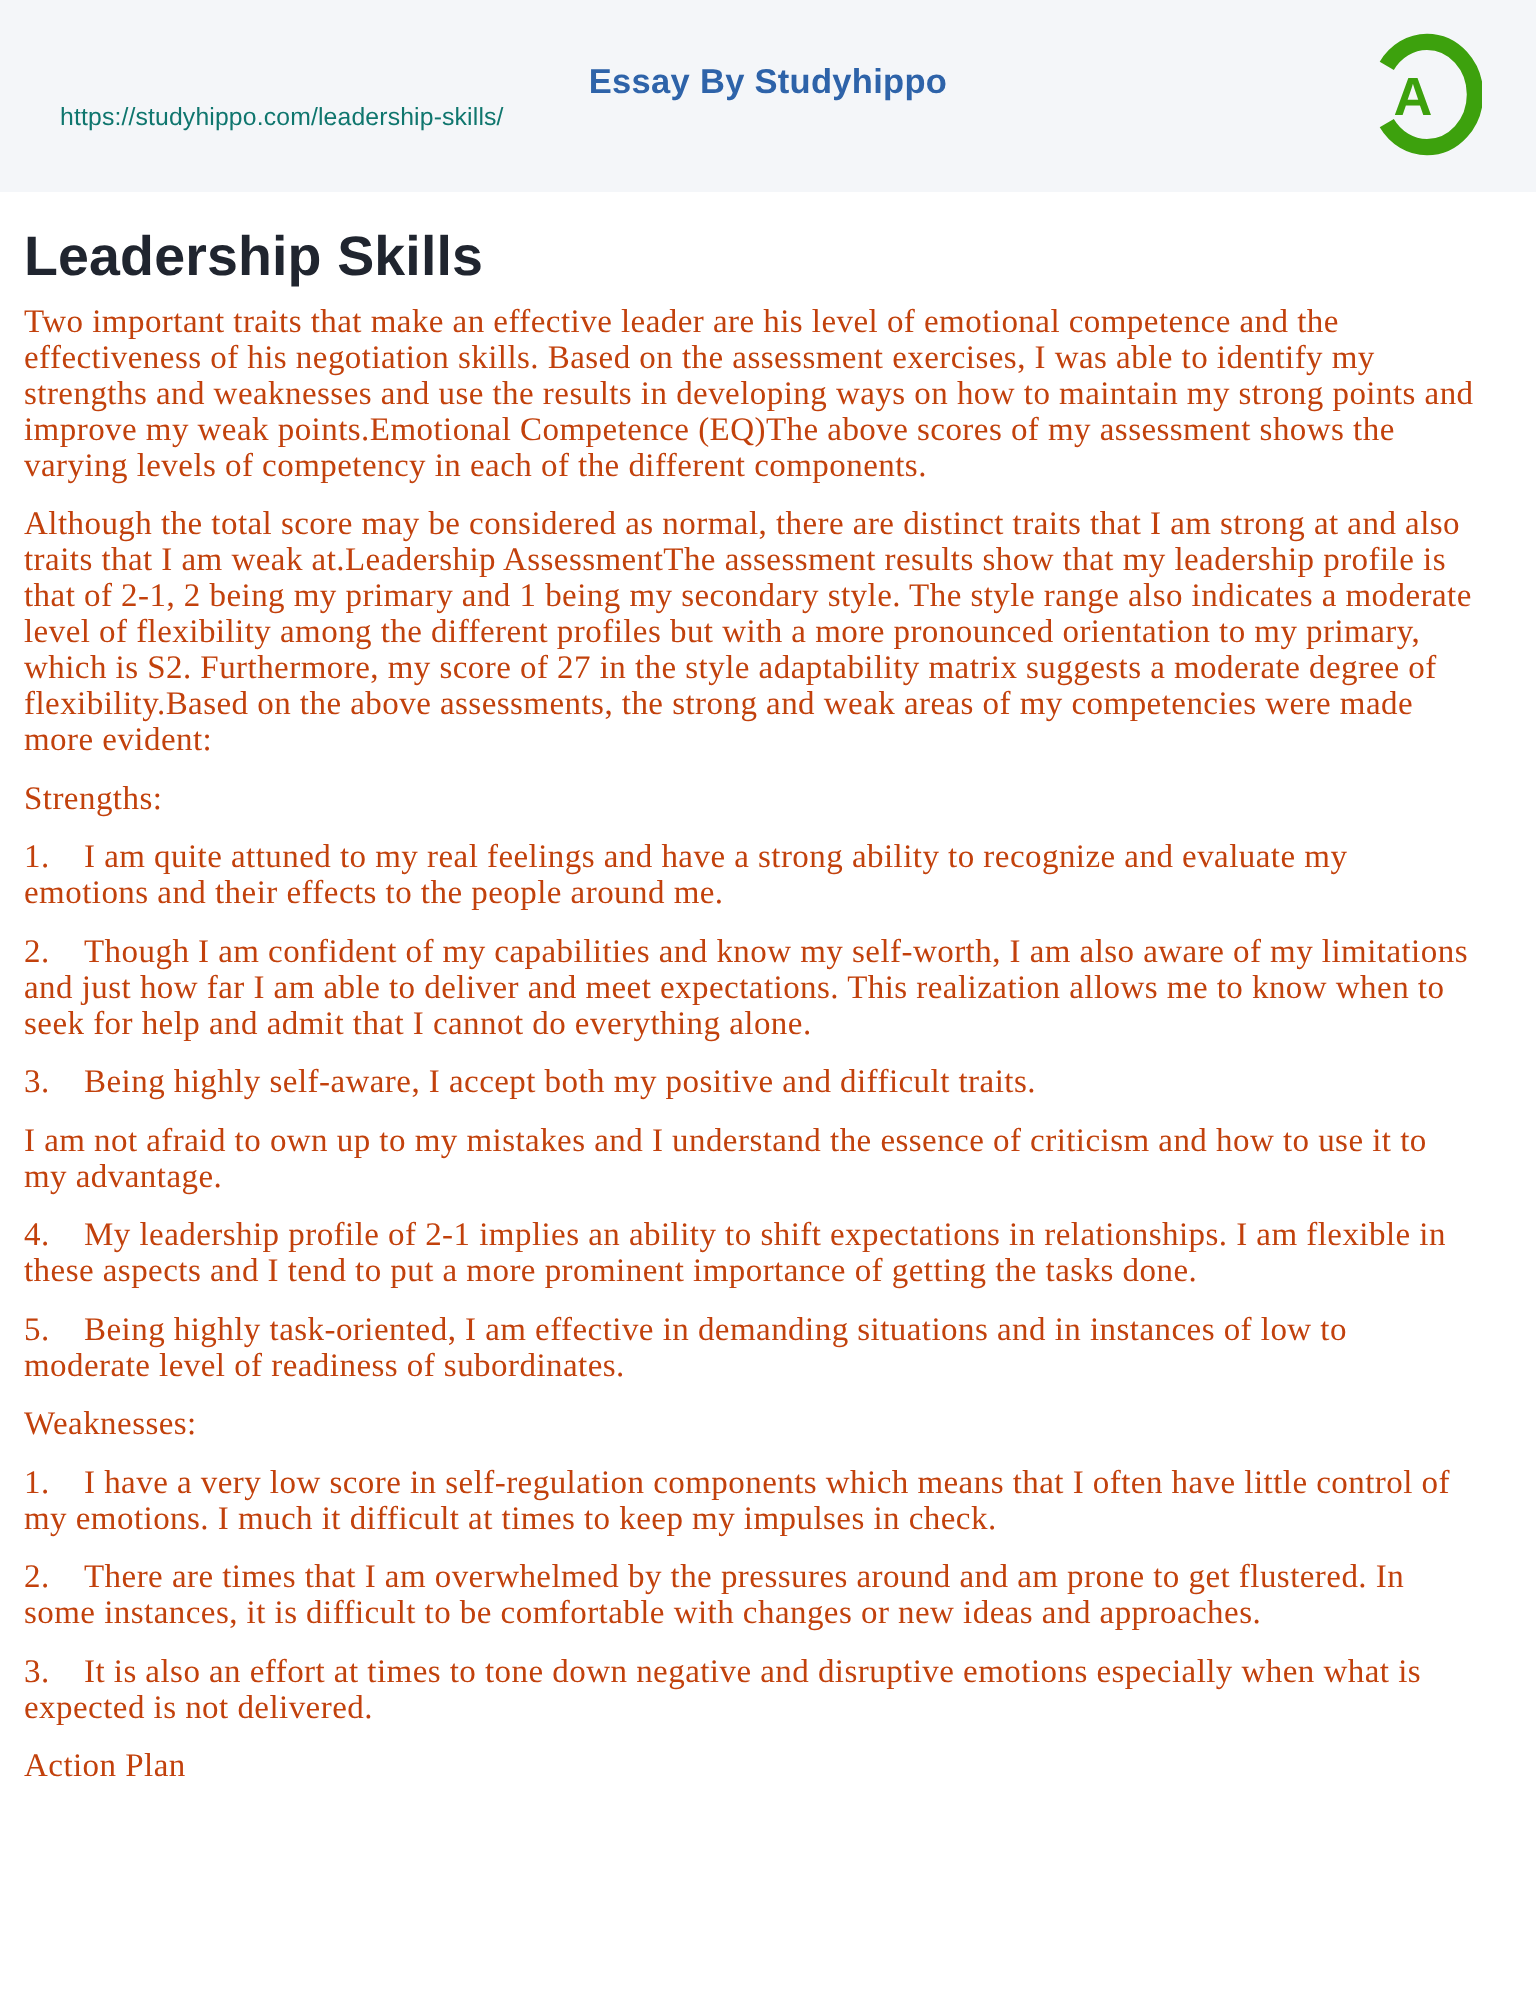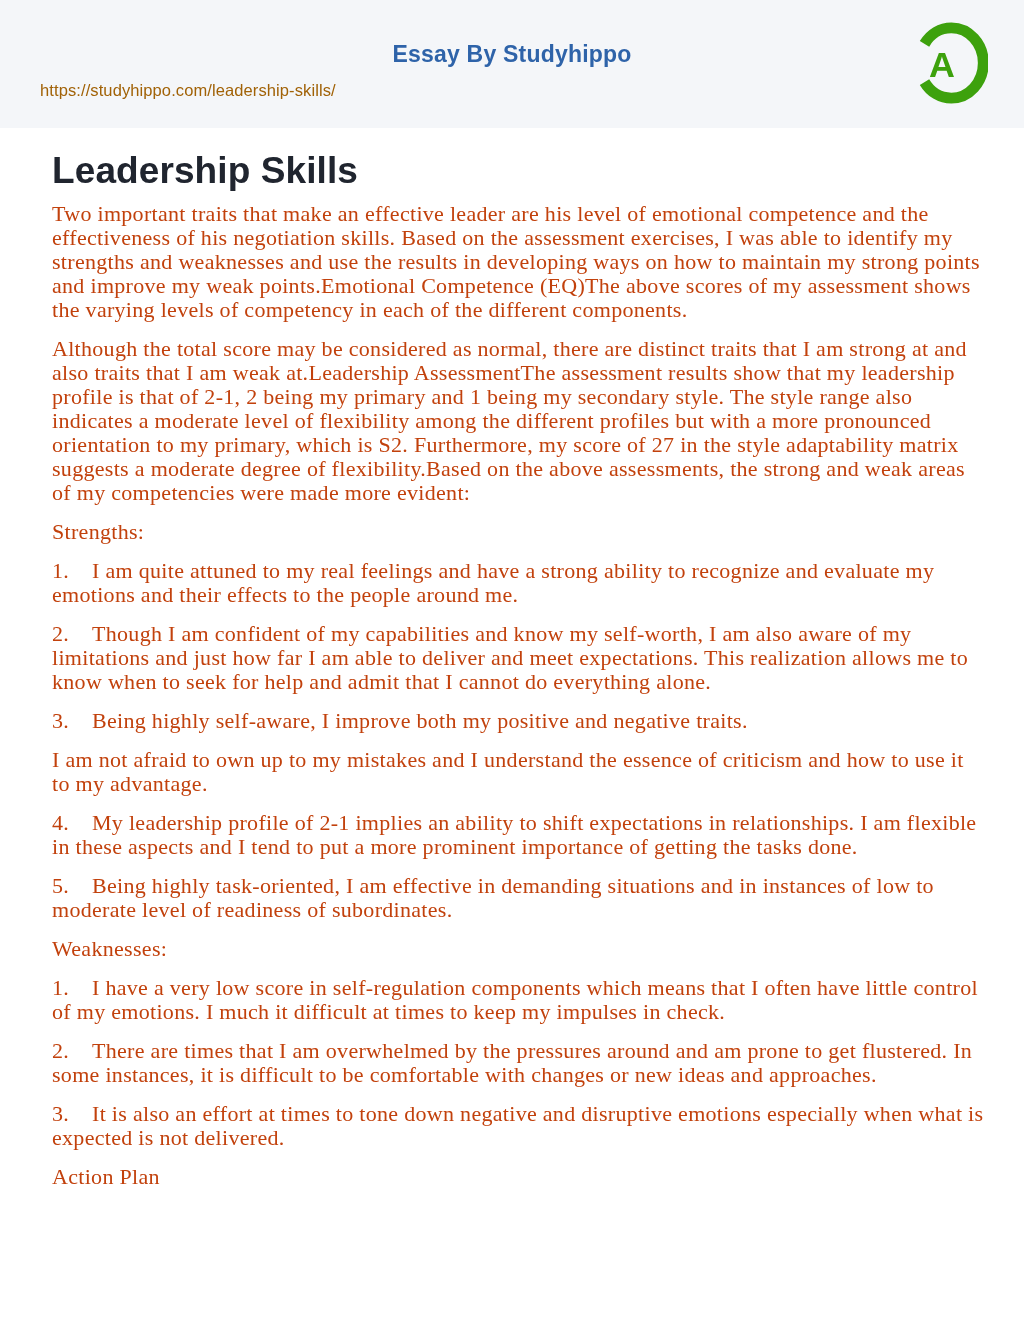--- a/index.html
+++ b/index.html
@@ -23,38 +23,37 @@
   .site-label {
     color: #2e63a9;
     font-size: 23px;
     font-weight: 700;
     letter-spacing: 0.2px;
     line-height: 1.2;
     text-align: center;
   }
   .essay-url {
     display: inline-block;
-    margin-top: 12px;
-    color: #a16207;
+    color: #0f766e;
     font-size: 16.5px;
     font-weight: 500;
     letter-spacing: 0.1px;
     text-decoration: none;
     text-align: center;
   }
   .logo {
     position: absolute;
     top: 21px;
     right: 36px;
     width: 78px;
     height: 84px;
   }
   .logo svg { width: 100%; height: 100%; display: block; }
   main {
-    padding: 0 40px 40px 52px;
+    padding: 0 40px 40px 16px;
     background: #ffffff;
   }
   .article-title {
     margin: 21px 0 0 0;
     font-size: 37px;
     font-weight: 800;
     line-height: 1.18;
     color: #20252f;
     letter-spacing: 0.1px;
   }
@@ -89,21 +88,21 @@
 </header>
 
 <main>
   <h1 class="article-title">Leadership Skills</h1>
   <div class="article-body" id="article-body">
       <p class="para"><span>Two important traits that make an effective leader are his level of emotional competence and the effectiveness of his negotiation skills. Based on the assessment exercises, I was able to identify my strengths and weaknesses and use the results in developing ways on how to maintain my strong points and improve my weak points.Emotional Competence (EQ)The above scores of my assessment shows the varying levels of competency in each of the different components.</span></p>
       <p class="para"><span>Although the total score may be considered as normal, there are distinct traits that I am strong at and also traits that I am weak at.Leadership AssessmentThe assessment results show that my leadership profile is that of 2-1, 2 being my primary and 1 being my secondary style. The style range also indicates a moderate level of flexibility among the different profiles but with a more pronounced orientation to my primary, which is S2. Furthermore, my score of 27 in the style adaptability matrix suggests a moderate degree of flexibility.Based on the above assessments, the strong and weak areas of my competencies were made more evident:</span></p>
       <p class="para"><span>Strengths:</span></p>
       <p class="para li"><span class="num">1.</span><span>I am quite attuned to my real feelings and have a strong ability to recognize and evaluate my emotions and their effects to the people around me.</span></p>
       <p class="para li"><span class="num">2.</span><span>Though I am confident of my capabilities and know my self-worth, I am also aware of my limitations and just how far I am able to deliver and meet expectations. This realization allows me to know when to seek for help and admit that I cannot do everything alone.</span></p>
-      <p class="para li"><span class="num">3.</span><span>Being highly self-aware, I improve both my positive and negative traits.</span></p>
+      <p class="para li"><span class="num">3.</span><span>Being highly self-aware, I accept both my positive and difficult traits.</span></p>
       <p class="para"><span>I am not afraid to own up to my mistakes and I understand the essence of criticism and how to use it to my advantage.</span></p>
       <p class="para li"><span class="num">4.</span><span>My leadership profile of 2-1 implies an ability to shift expectations in relationships. I am flexible in these aspects and I tend to put a more prominent importance of getting the tasks done.</span></p>
       <p class="para li"><span class="num">5.</span><span>Being highly task-oriented, I am effective in demanding situations and in instances of low to moderate level of readiness of subordinates.</span></p>
       <p class="para"><span>Weaknesses:</span></p>
       <p class="para li"><span class="num">1.</span><span>I have a very low score in self-regulation components which means that I often have little control of my emotions. I much it difficult at times to keep my impulses in check.</span></p>
       <p class="para li"><span class="num">2.</span><span>There are times that I am overwhelmed by the pressures around and am prone to get flustered. In some instances, it is difficult to be comfortable with changes or new ideas and approaches.</span></p>
       <p class="para li"><span class="num">3.</span><span>It is also an effort at times to tone down negative and disruptive emotions especially when what is expected is not delivered.</span></p>
       <p class="para"><span>Action Plan</span></p>
     </div>
 </main>

